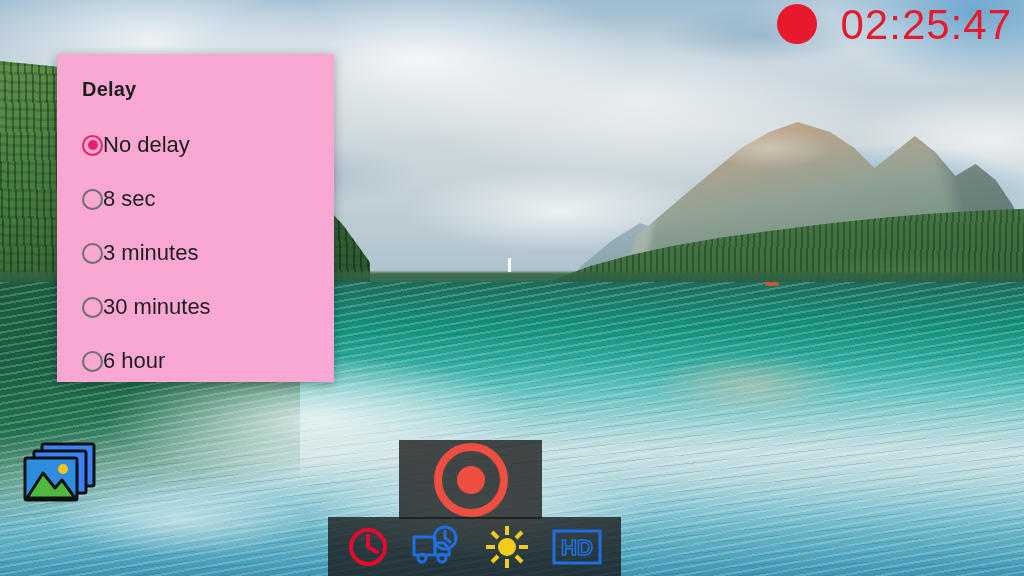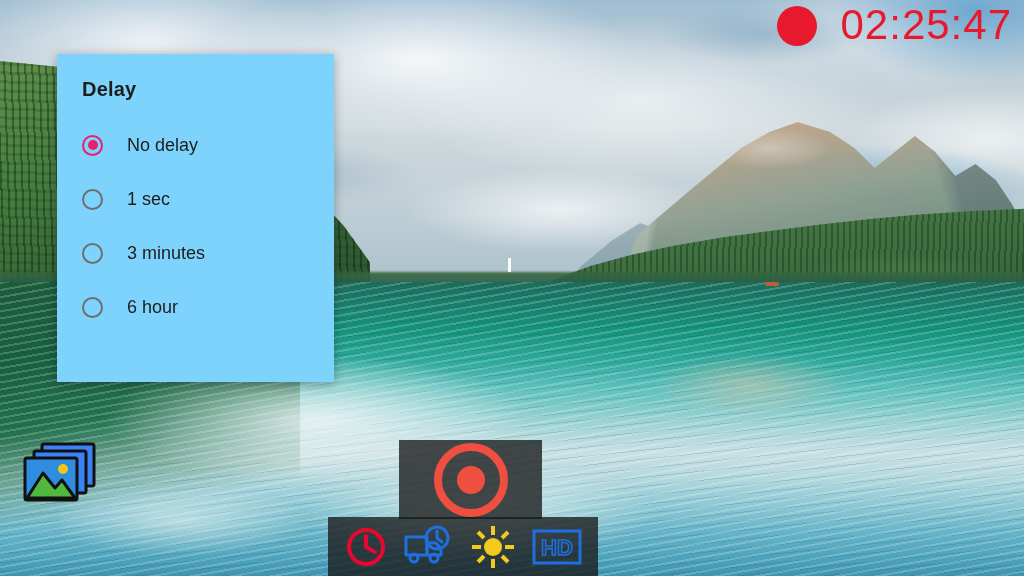--- a/index.html
+++ b/index.html
@@ -140,57 +140,57 @@
     background:#c4593a; border-radius:2px;
   }
   .sail{
     position:absolute; left:508px; top:258px; width:3px; height:14px;
     background:rgba(255,255,255,.92);
   }
 
   
   #rec-timer{
     position:absolute; right:12px; top:4px;
-    display:flex; align-items:flex-end; gap:24px;
+    display:flex; align-items:flex-start; gap:24px;
   }
   .rec-dot{
     width:40px; height:40px; border-radius:50%;
     background:#e8192c;
   }
   .rec-time{
     font-size:42px; font-weight:400; color:#e8192c;
     letter-spacing:1px; line-height:1;
     font-family:"Liberation Sans", sans-serif;
   }
 
   
   #delay-dialog{
     position:absolute; left:57px; top:54px; width:277px; height:328px;
-    background:#7dd3fc;
+    background:#f9a8d4;
     box-shadow:0 2px 10px rgba(0,0,0,.30);
     padding:24px 0 0 0;
   }
   .dialog-title{
     font-size:20px; font-weight:bold; color:#1d1d1d;
     padding:0 0 0 25px; margin-bottom:17px; letter-spacing:.2px;
   }
   .radio-row{
     display:flex; align-items:center; height:54px; padding-left:25px; cursor:pointer;
   }
   .radio{
     width:21px; height:21px; border-radius:50%;
     border:2px solid #6e6e6e; flex:none;
     display:flex; align-items:center; justify-content:center;
   }
   .radio.sel{ border-color:#e8206c; }
   .radio.sel::after{
     content:""; width:10px; height:10px; border-radius:50%; background:#e8206c;
   }
   .radio-label{
-    margin-left:24px; font-size:18px; color:#1d1d1d;
+    font-size:22px; color:#1d1d1d;
   }
 
   
   #gallery-btn{
     position:absolute; left:22px; top:442px; width:78px; height:64px; cursor:pointer;
   }
 
   
   #record-panel{
     position:absolute; left:399px; top:440px; width:143px; height:79px;
@@ -200,21 +200,21 @@
   #record-btn{
     width:74px; height:74px; border-radius:50%;
     border:8px solid #ef4f41;
     display:flex; align-items:center; justify-content:center;
     cursor:pointer;
   }
   #record-btn .inner{
     width:28px; height:28px; border-radius:50%; background:#ef4f41;
   }
   #tool-bar{
-    position:absolute; left:328px; top:517px; width:270px; height:59px;
+    position:absolute; left:328px; top:517px; width:293px; height:59px;
     background:rgba(25,25,25,.78);
     display:flex; align-items:center; justify-content:space-around;
     padding:0 8px;
   }
   .tool-btn{ cursor:pointer; display:flex; align-items:center; justify-content:center; }
 </style>
 </head>
 <body>
 
 <div id="viewfinder">
@@ -242,25 +242,29 @@
 
 <div id="delay-dialog">
   <div class="dialog-title">Delay</div>
 
   <div class="radio-row">
     <span class="radio sel"></span>
     <span class="radio-label">No delay</span>
   </div>
   <div class="radio-row">
     <span class="radio"></span>
-    <span class="radio-label">1 sec</span>
+    <span class="radio-label">8 sec</span>
   </div>
   <div class="radio-row">
     <span class="radio"></span>
     <span class="radio-label">3 minutes</span>
+  </div>
+  <div class="radio-row">
+    <span class="radio"></span>
+    <span class="radio-label">30 minutes</span>
   </div>
   <div class="radio-row">
     <span class="radio"></span>
     <span class="radio-label">6 hour</span>
   </div>
 </div>
 
 <div id="gallery-btn">
   <svg width="78" height="64" viewBox="0 0 78 64">
     <rect x="20" y="2" width="52" height="42" rx="2" fill="#3b82f6" stroke="#111" stroke-width="3"></rect>

